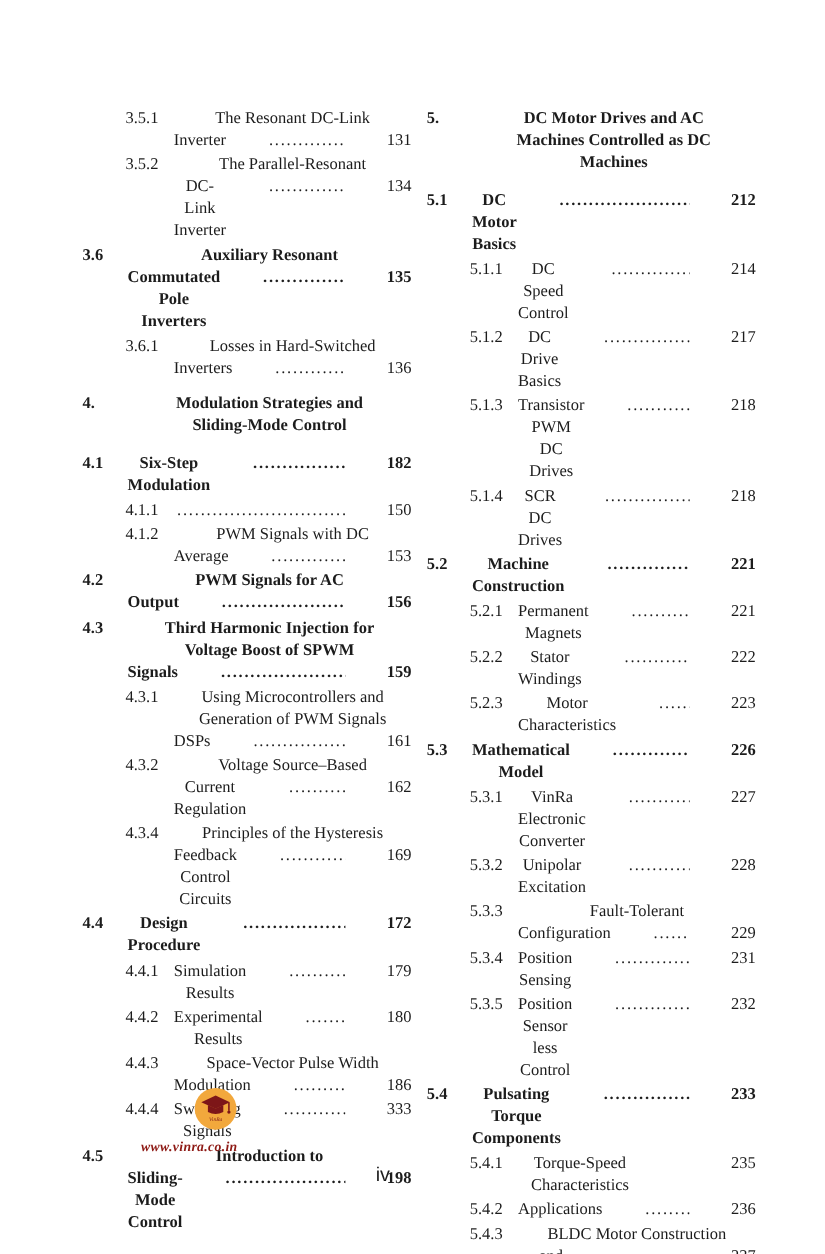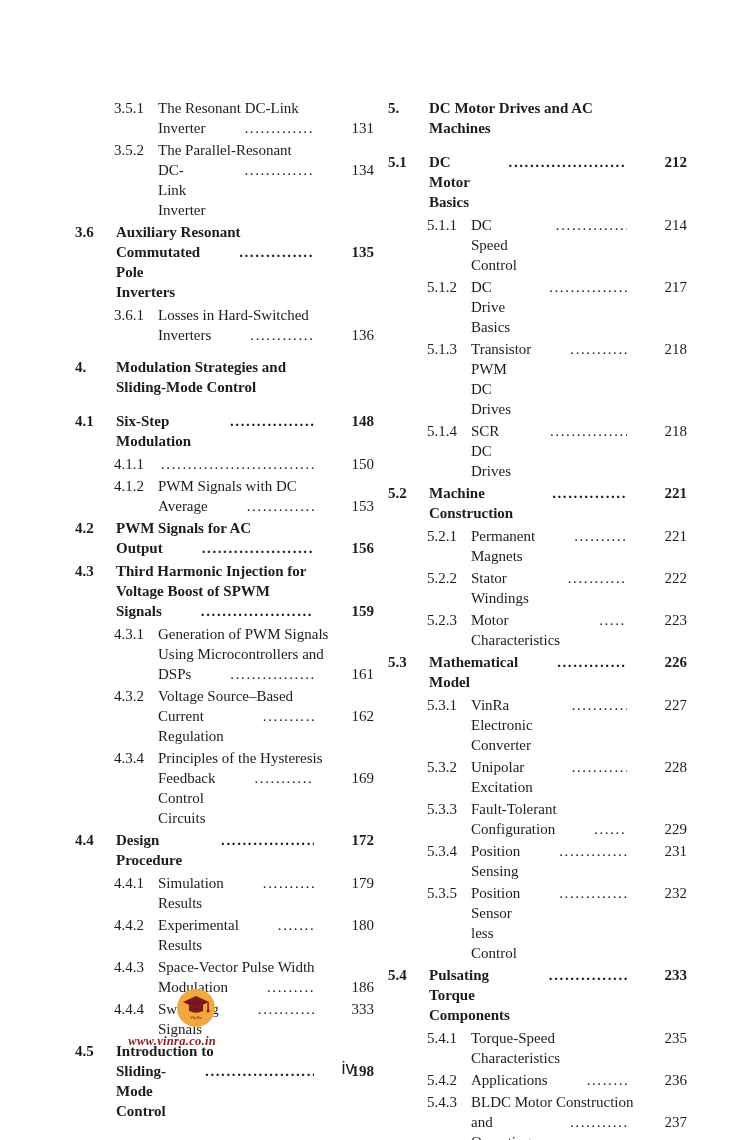--- a/index.html
+++ b/index.html
@@ -19,21 +19,21 @@
     font-size: 15px;
     line-height: 20px;
   }
   .col-left  { left: 75px; }
   .col-right { left: 388px; }
 
   .entry { display: flex; margin-bottom: 2px; }
   .entry .num { flex: 0 0 41px; }
   .entry.lvl3 { padding-left: 39px; }
   .entry.lvl3 .num { flex: 0 0 44px; }
-  .entry .body { flex: 1; min-width: 0; }
+  .entry .body { flex: 1; min-width: 0; text-align: center; }
 
   .entry.lvl1 { font-weight: bold; margin-top: 12px; margin-bottom: 14px; }
   .entry.lvl2 { font-weight: bold; margin-top: 2px; margin-bottom: 3px; }
   .col .entry:first-child { margin-top: 0; }
 
   .line { display: block; }
   .lastline { display: flex; align-items: baseline; gap: 36px; }
   .lastline .t { white-space: normal; }
   .dots {
     flex: 1 1 auto;
@@ -127,21 +127,21 @@
           <span class="line">Modulation Strategies and</span>
           <span class="line">Sliding-Mode Control</span>
         </span>
       </div>
       <div class="entry lvl2">
         <span class="num">4.1</span>
         <span class="body">
           <span class="line lastline">
             <span class="t">Six-Step Modulation</span>
             <span class="dots">..........................................................................................</span>
-            <span class="pg">148</span>
+            <span class="pg">182</span>
           </span>
         </span>
       </div>
       <div class="entry lvl3">
         <span class="num">4.1.1</span>
         <span class="body">
           <span class="line lastline">
             <span class="dots">..........................................................................................</span>
             <span class="pg">150</span>
           </span>
@@ -177,22 +177,22 @@
           <span class="line lastline">
             <span class="t">Signals</span>
             <span class="dots">..........................................................................................</span>
             <span class="pg">159</span>
           </span>
         </span>
       </div>
       <div class="entry lvl3">
         <span class="num">4.3.1</span>
         <span class="body">
+          <span class="line">Using Microcontrollers and</span>
           <span class="line">Generation of PWM Signals</span>
-          <span class="line">Using Microcontrollers and</span>
           <span class="line lastline">
             <span class="t">DSPs</span>
             <span class="dots">..........................................................................................</span>
             <span class="pg">161</span>
           </span>
         </span>
       </div>
       <div class="entry lvl3">
         <span class="num">4.3.2</span>
         <span class="body">
@@ -276,20 +276,21 @@
             <span class="pg">198</span>
           </span>
         </span>
       </div>
     </div>
   <div class="col col-right" id="col-right">
       <div class="entry lvl1">
         <span class="num">5.</span>
         <span class="body">
           <span class="line">DC Motor Drives and AC</span>
+          <span class="line">Machines Controlled as DC</span>
           <span class="line">Machines</span>
         </span>
       </div>
       <div class="entry lvl2">
         <span class="num">5.1</span>
         <span class="body">
           <span class="line lastline">
             <span class="t">DC Motor Basics</span>
             <span class="dots">..........................................................................................</span>
             <span class="pg">212</span>

